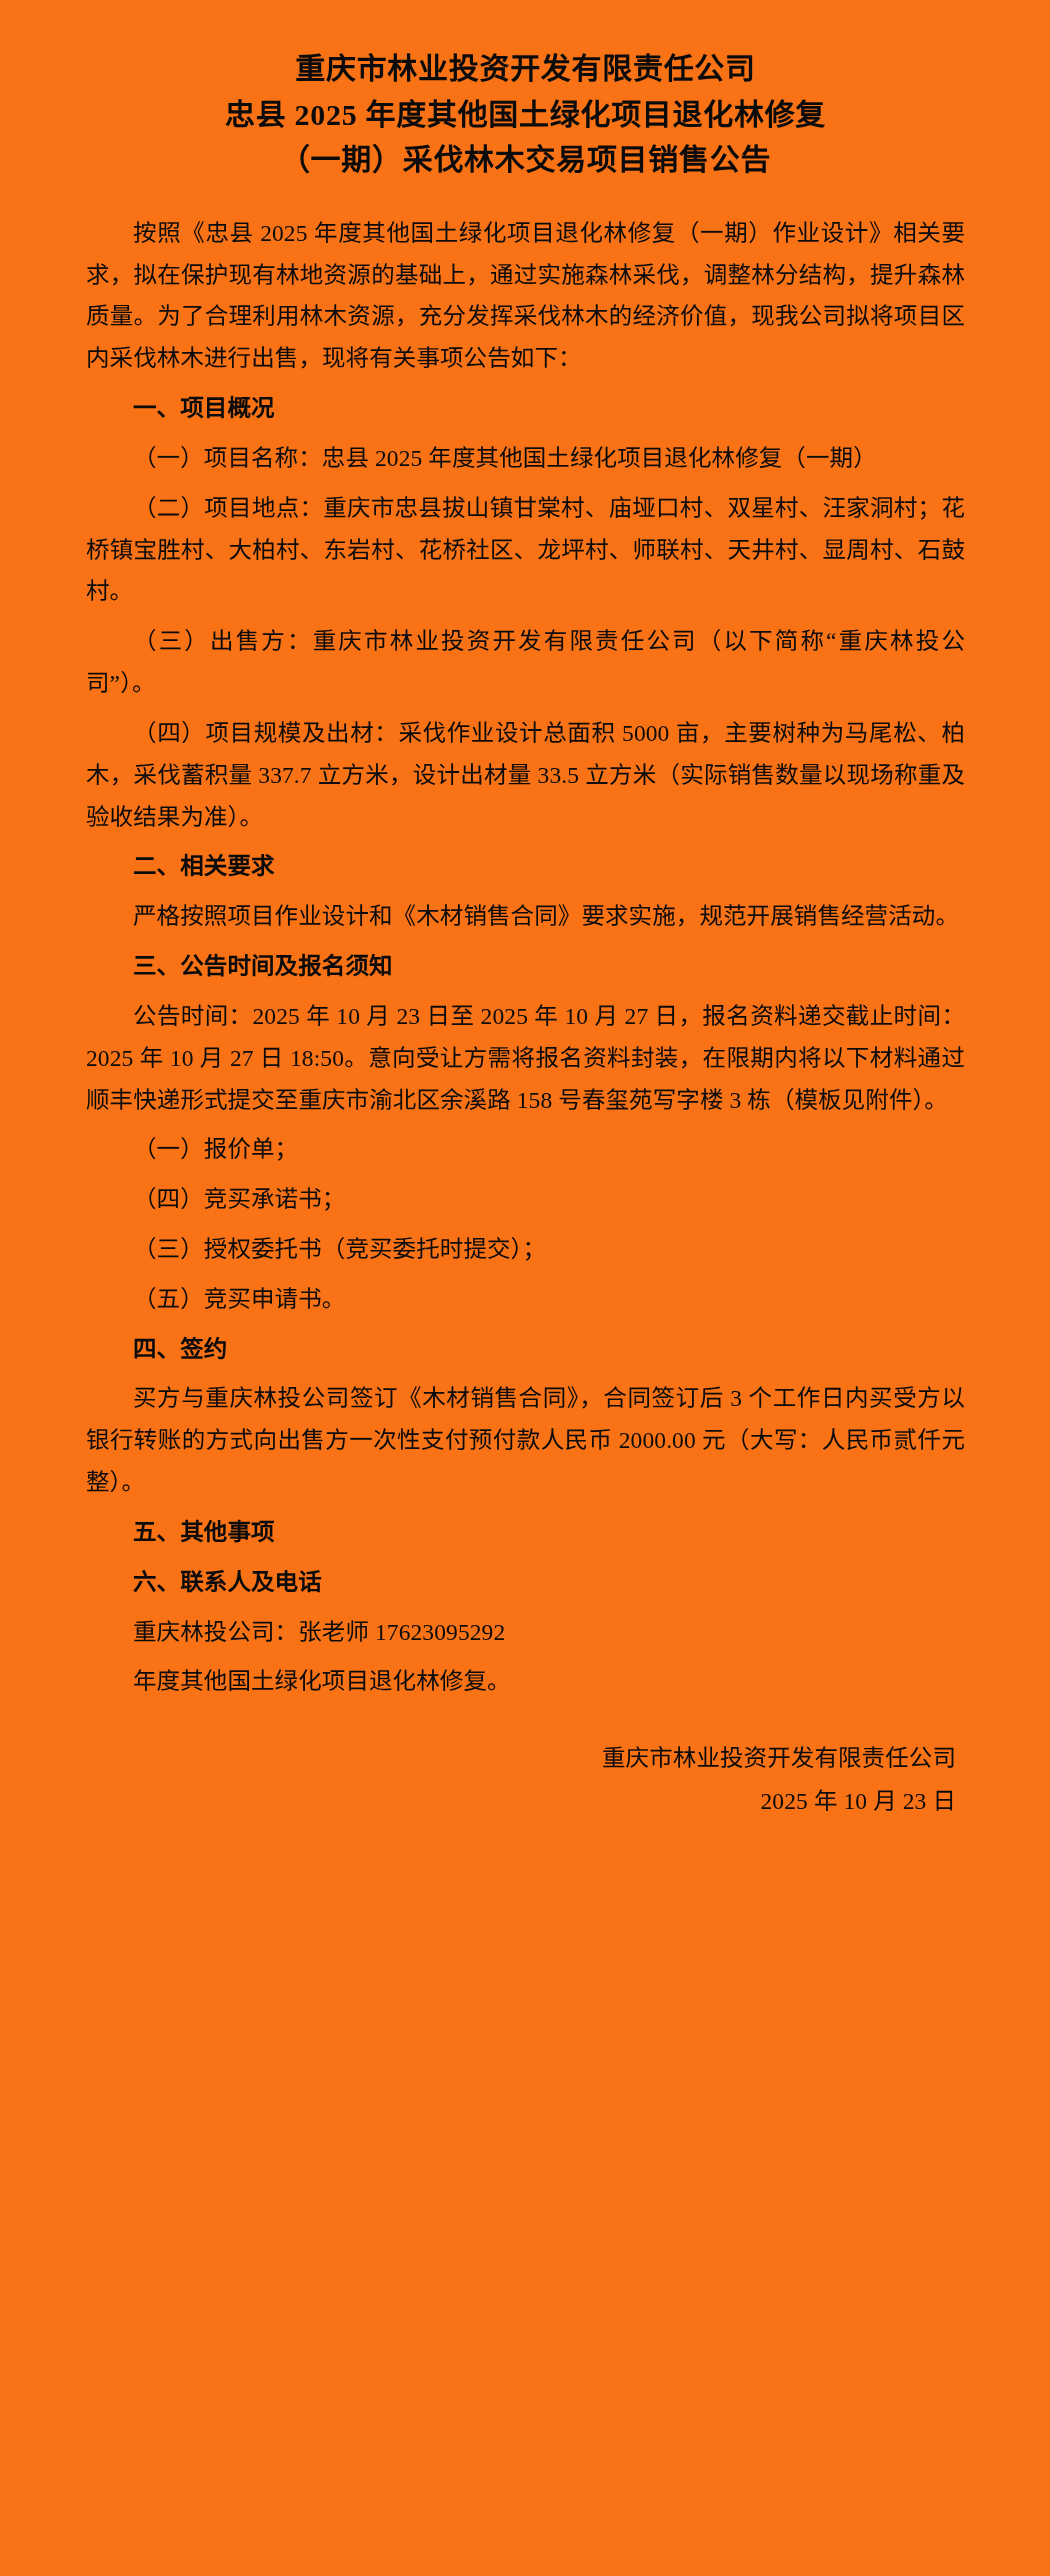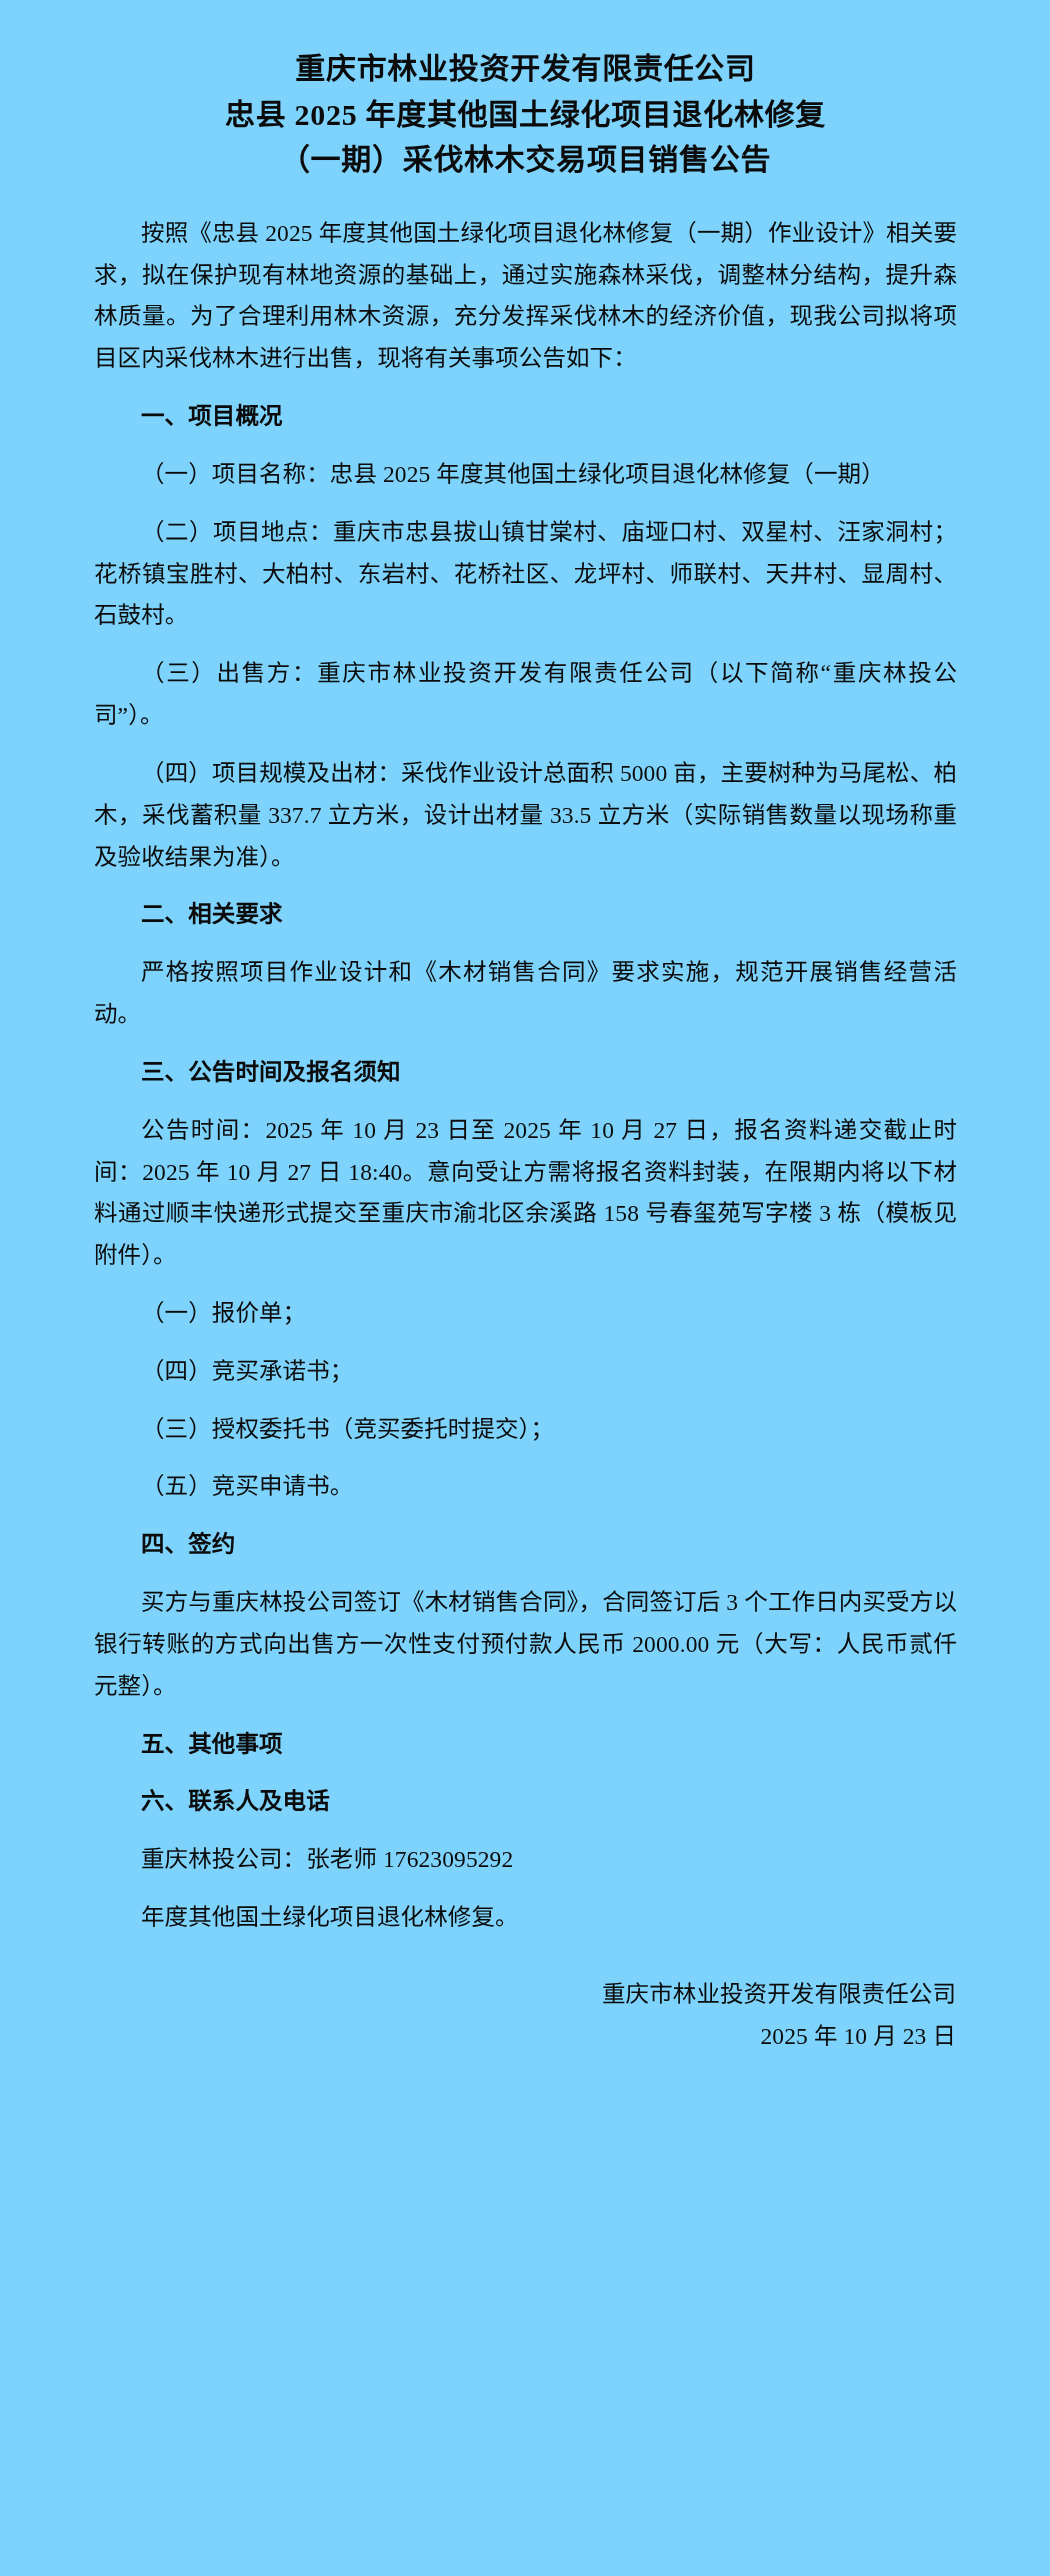--- a/index.html
+++ b/index.html
@@ -11,40 +11,40 @@
     width: 1051px;
     min-height: 2576px;
     font-family: "Liberation Serif", "DejaVu Serif", serif;
     color: #0b0b0b;
   }
   .page {
     width: 1051px;
     min-height: 2576px;
     box-sizing: border-box;
     padding: 46px 78px 40px 78px;
-    background: #7dd3fc;
+    background: #f97316;
   }
   .title-block {
     text-align: center;
     margin: 0 0 30px 0;
   }
   .title-line {
     font-size: 30px;
     font-weight: bold;
     line-height: 1.52;
     letter-spacing: 0.7px;
     font-family: "Liberation Serif", "DejaVu Serif", serif;
   }
   .body {
     font-size: 23.5px;
     line-height: 1.78;
     letter-spacing: 0.1px;
   }
   p {
-    margin: 16px;
+    margin: 8px;
     text-align: justify;
     text-justify: inter-ideograph;
     font-family: Liberation Serif, serif;
   }
   .indent {
     text-indent: 2em;
   }
   .heading {
     text-indent: 2em;
     font-weight: bold;
@@ -77,21 +77,21 @@
     <p class="heading">一、项目概况</p>
     <p class="indent">（一）项目名称：忠县 2025 年度其他国土绿化项目退化林修复（一期）</p>
     <p class="indent">（二）项目地点：重庆市忠县拔山镇甘棠村、庙垭口村、双星村、汪家洞村；花桥镇宝胜村、大柏村、东岩村、花桥社区、龙坪村、师联村、天井村、显周村、石鼓村。</p>
     <p class="indent">（三）出售方：重庆市林业投资开发有限责任公司（以下简称“重庆林投公司”）。</p>
     <p class="indent">（四）项目规模及出材：采伐作业设计总面积 5000 亩，主要树种为马尾松、柏木，采伐蓄积量 337.7 立方米，设计出材量 33.5 立方米（实际销售数量以现场称重及验收结果为准）。</p>
 
     <p class="heading">二、相关要求</p>
     <p class="indent">严格按照项目作业设计和《木材销售合同》要求实施，规范开展销售经营活动。</p>
 
     <p class="heading">三、公告时间及报名须知</p>
-    <p class="indent">公告时间：2025 年 10 月 23 日至 2025 年 10 月 27 日，报名资料递交截止时间：2025 年 10 月 27 日 18:40。意向受让方需将报名资料封装，在限期内将以下材料通过顺丰快递形式提交至重庆市渝北区余溪路 158 号春玺苑写字楼 3 栋（模板见附件）。</p>
+    <p class="indent">公告时间：2025 年 10 月 23 日至 2025 年 10 月 27 日，报名资料递交截止时间：2025 年 10 月 27 日 18:50。意向受让方需将报名资料封装，在限期内将以下材料通过顺丰快递形式提交至重庆市渝北区余溪路 158 号春玺苑写字楼 3 栋（模板见附件）。</p>
     <p class="indent">（一）报价单；</p>
     <p class="indent">（四）竞买承诺书；</p>
     <p class="indent">（三）授权委托书（竞买委托时提交）；</p>
     <p class="indent">（五）竞买申请书。</p>
 
     <p class="heading">四、签约</p>
     <p class="indent">买方与重庆林投公司签订《木材销售合同》，合同签订后 3 个工作日内买受方以银行转账的方式向出售方一次性支付预付款人民币 2000.00 元（大写：人民币贰仟元整）。</p>
 
     <p class="heading">五、其他事项</p>
 

